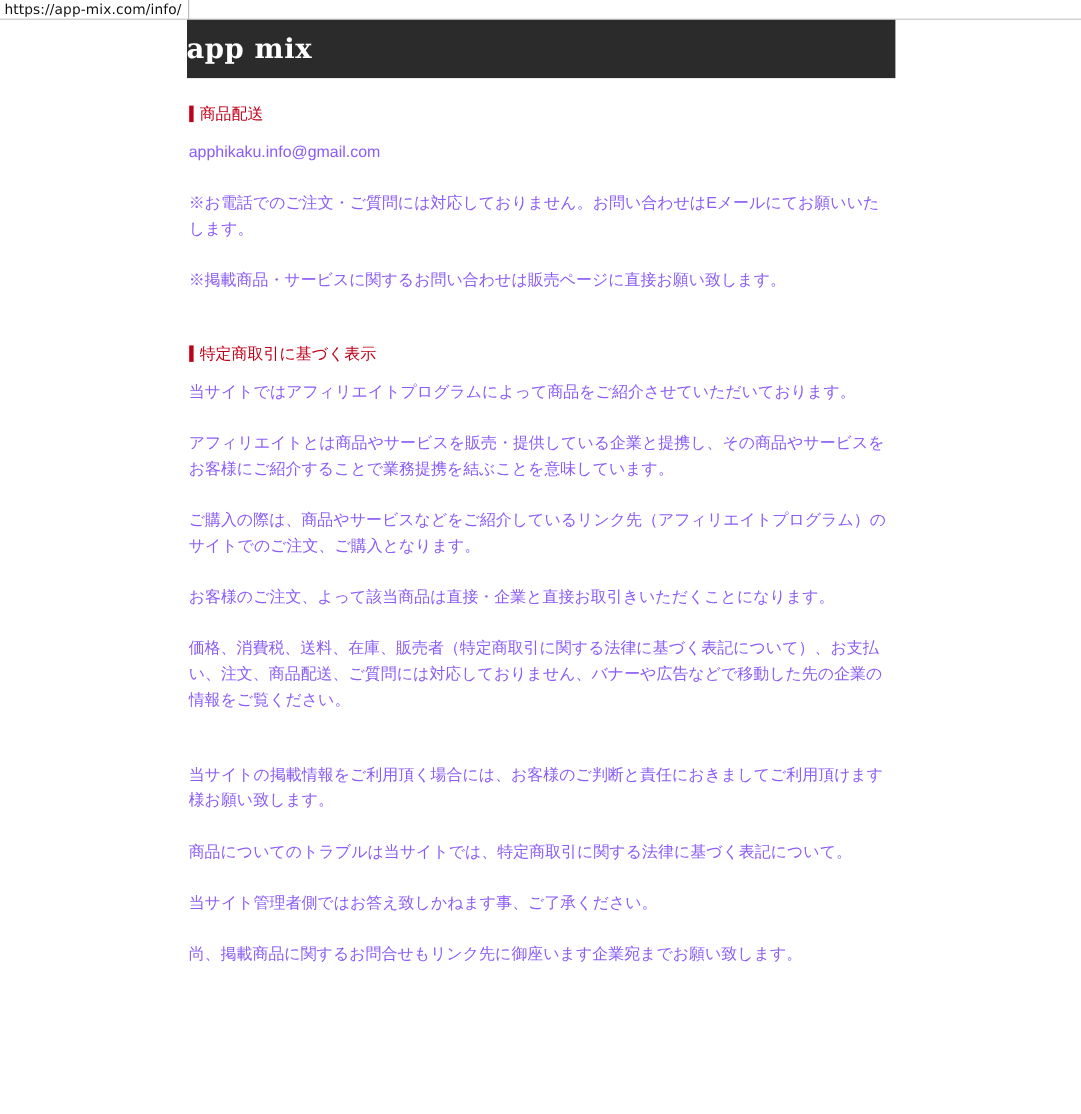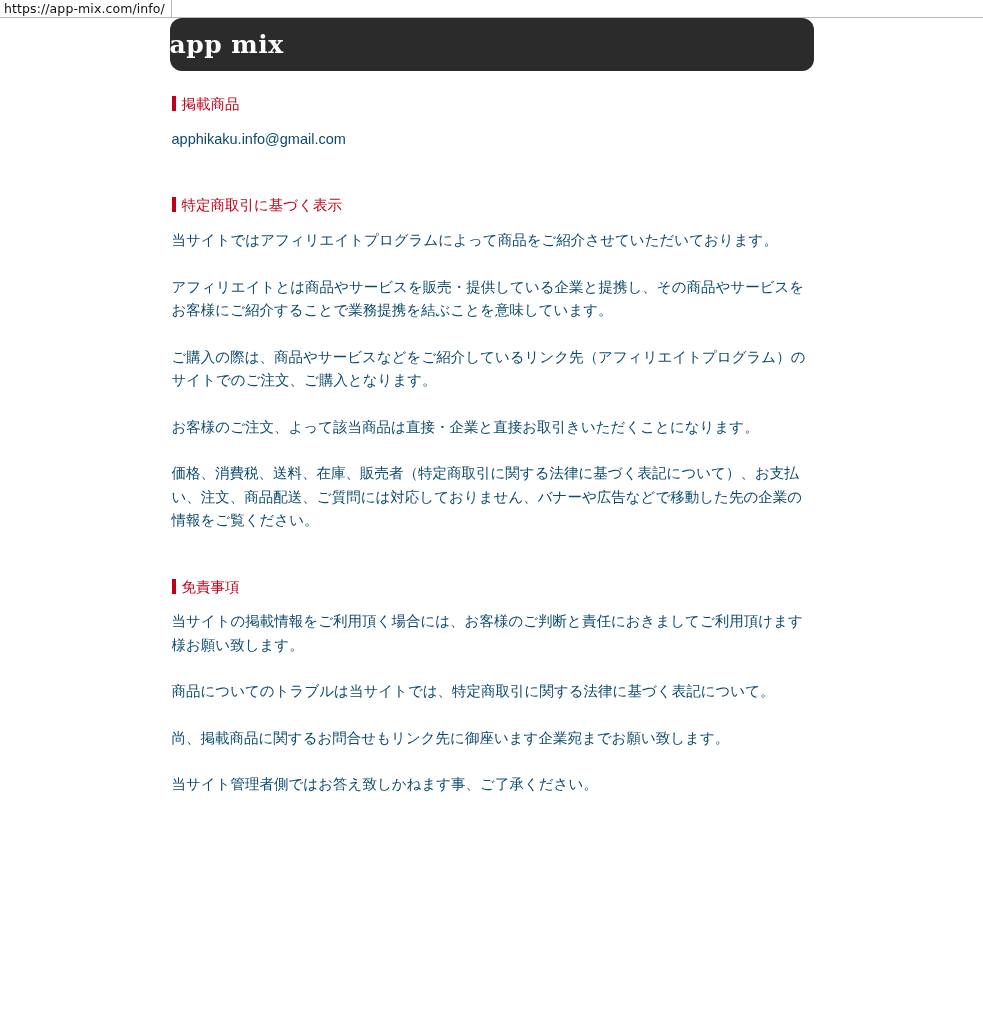--- a/index.html
+++ b/index.html
@@ -54,21 +54,20 @@
     position: relative;
   }
 
   
   .site-header {
     background: #2b2b2b;
     height: 53px;
     display: flex;
     align-items: center;
     padding-left: 0;
-    border-radius: 12px;
   }
   .site-title {
     font-family: "DejaVu Serif", serif;
     font-weight: bold;
     font-size: 25px;
     color: #ffffff;
     letter-spacing: 0.5px;
     padding-left: 0px;
   }
 
@@ -99,21 +98,21 @@
     position: absolute;
     left: 0;
     top: 1px;
     width: 4px;
     height: 15px;
     background: #c00018;
   }
 
   p.para {
     margin: 0 0 23px 0;
-    color: #0c4a6e;
+    color: #8b5cf6;
   }
 
   .gap-lg { height: 22px; }
 </style>
 </head>
 <body>
 
 <div class="urlbar">
   <span class="url-text">https://app-mix.com/info/</span>
   <span class="tab-edge"></span>
@@ -123,41 +122,42 @@
   <div class="site">
 
     <header class="site-header">
       <div class="site-title">app mix</div>
     </header>
 
     <main class="content">
 
 
       <section>
-        <h2 class="section-heading">掲載商品</h2>
+        <h2 class="section-heading">商品配送</h2>
         <p class="para">apphikaku.info@gmail.com</p>
+        <p class="para">※お電話でのご注文・ご質問には対応しておりません。お問い合わせはEメールにてお願いいたします。</p>
+        <p class="para">※掲載商品・サービスに関するお問い合わせは販売ページに直接お願い致します。</p>
       </section>
 
       <div class="gap-lg"></div>
 
       <section>
         <h2 class="section-heading">特定商取引に基づく表示</h2>
         <p class="para">当サイトではアフィリエイトプログラムによって商品をご紹介させていただいております。</p>
         <p class="para">アフィリエイトとは商品やサービスを販売・提供している企業と提携し、その商品やサービスをお客様にご紹介することで業務提携を結ぶことを意味しています。</p>
         <p class="para">ご購入の際は、商品やサービスなどをご紹介しているリンク先（アフィリエイトプログラム）のサイトでのご注文、ご購入となります。</p>
         <p class="para">お客様のご注文、よって該当商品は直接・企業と直接お取引きいただくことになります。</p>
         <p class="para">価格、消費税、送料、在庫、販売者（特定商取引に関する法律に基づく表記について）、お支払い、注文、商品配送、ご質問には対応しておりません、バナーや広告などで移動した先の企業の情報をご覧ください。</p>
       </section>
 
       <div class="gap-lg"></div>
 
       <section>
-        <h2 class="section-heading">免責事項</h2>
         <p class="para">当サイトの掲載情報をご利用頂く場合には、お客様のご判断と責任におきましてご利用頂けます様お願い致します。</p>
         <p class="para">商品についてのトラブルは当サイトでは、特定商取引に関する法律に基づく表記について。</p>
+        <p class="para">当サイト管理者側ではお答え致しかねます事、ご了承ください。</p>
         <p class="para">尚、掲載商品に関するお問合せもリンク先に御座います企業宛までお願い致します。</p>
-        <p class="para">当サイト管理者側ではお答え致しかねます事、ご了承ください。</p>
       </section>
 
     </main>
 
   </div>
 </div>
 
 </body></html>

